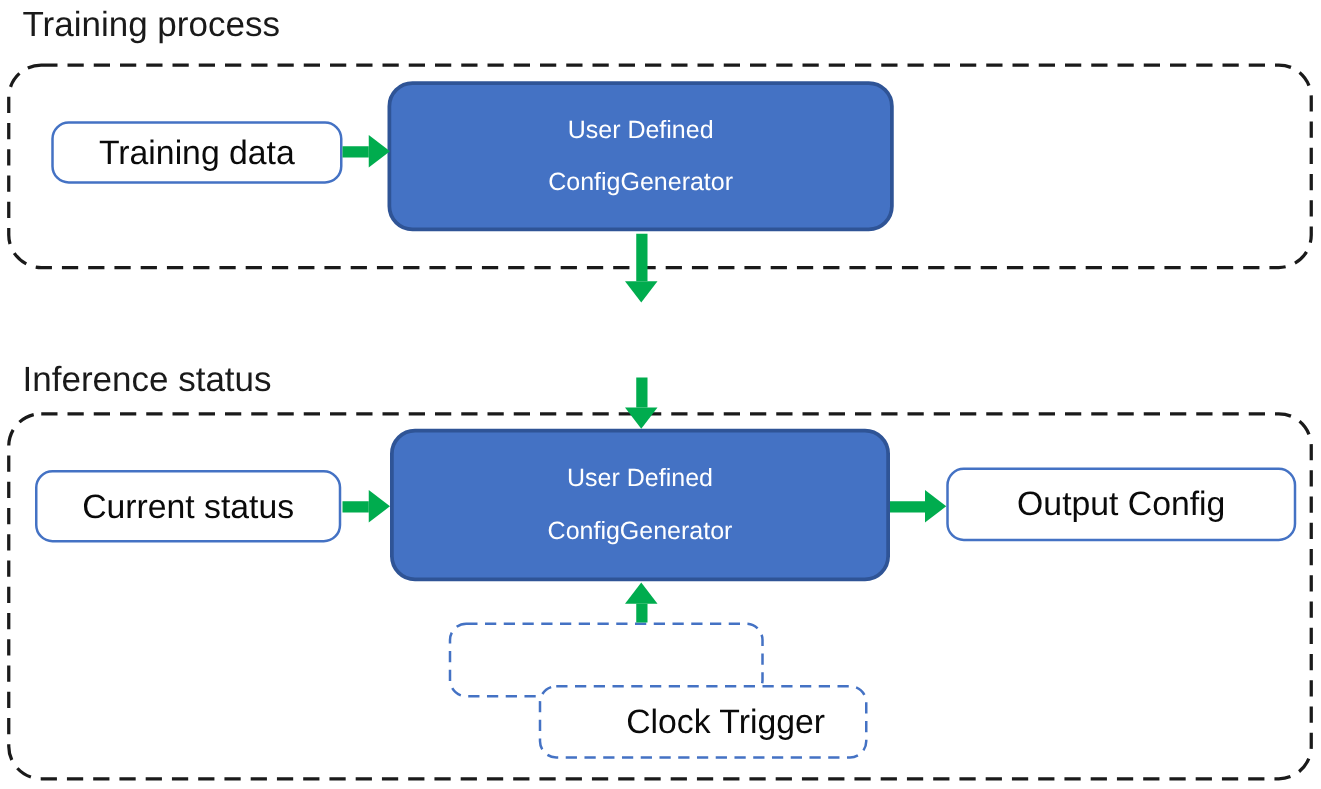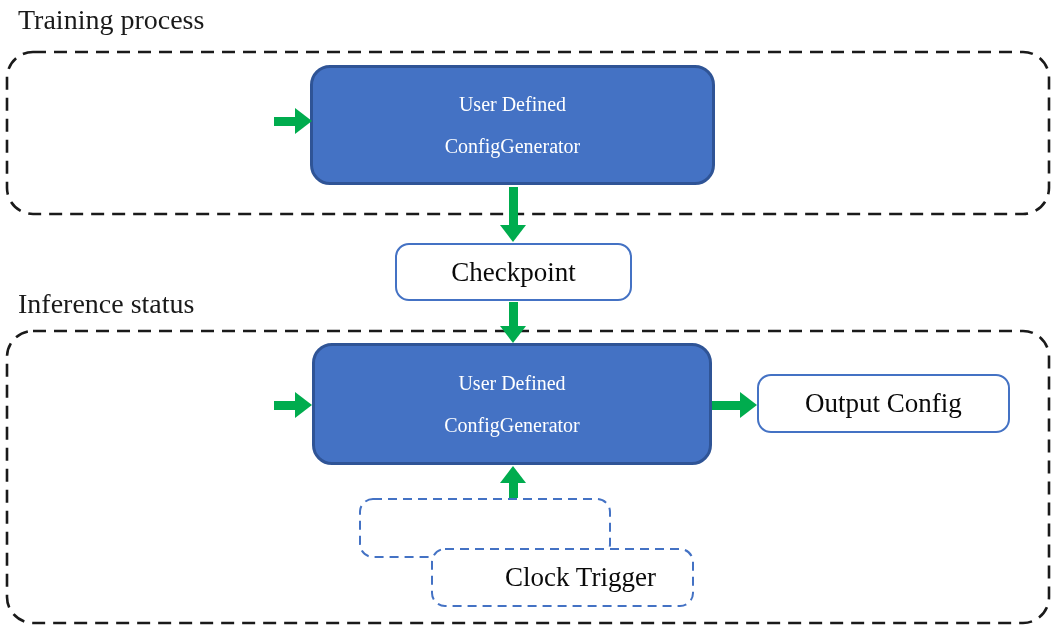--- a/index.html
+++ b/index.html
@@ -7,21 +7,21 @@
     --dark_blue:#2F5496;
     --green:#00AC4E;
     --ink:#1A1A1A;
   }
   *{box-sizing:border-box;margin:0;padding:0;}
   html,body{background:#ffffff;}
   .canvas{
     position:relative;
     width:1057px;height:631px;
     background:#ffffff;
-    font-family:Liberation Serif, serif;
+    font-family:Liberation Sans, sans-serif;
     overflow:hidden;
   }
   .layer{position:absolute;left:0;top:0;}
   .section-label{
     position:absolute;
     font-size:28px;
     color:var(--ink);
     white-space:nowrap;
   }
   .box{
@@ -86,35 +86,36 @@
   <svg class="layer" width="1057" height="631">
     <rect x="7" y="52" width="1042" height="162" rx="26" ry="26" fill="none" stroke="var(--ink)" stroke-width="2.6" stroke-dasharray="13 8"></rect>
     <rect x="7" y="331" width="1042" height="292" rx="26" ry="26" fill="none" stroke="var(--ink)" stroke-width="2.6" stroke-dasharray="13 8"></rect>
     <rect x="360" y="499" width="250" height="58" rx="13" ry="13" fill="#ffffff" stroke="var(--accent_blue)" stroke-width="2" stroke-dasharray="9 6"></rect>
     <rect x="432" y="549" width="261" height="57" rx="13" ry="13" fill="#ffffff" stroke="var(--accent_blue)" stroke-width="2" stroke-dasharray="9 6"></rect>
   </svg>
 
   <div class="section-label" style="left:18px;top:4px;">Training process</div>
   <div class="section-label" style="left:18px;top:288px;">Inference status</div>
 
+  <div class="box white-box" style="left:41px;top:97px;width:233px;height:50px;">Training data</div>
 
   <div class="box blue-box" style="left:310px;top:65px;width:405px;height:120px;">
     <div>User Defined</div>
     <div>ConfigGenerator</div>
   </div>
 
-  <div class="box white-box" style="left:395px;top:243px;width:237px;height:58px;">Checkpoint</div>
 
+  <div class="box white-box" style="left:28px;top:376px;width:245px;height:58px;">Current status</div>
 
   <div class="box blue-box" style="left:312px;top:343px;width:400px;height:122px;">
     <div>User Defined</div>
     <div>ConfigGenerator</div>
   </div>
 
-  <div class="box white-box" style="left:757px;top:374px;width:253px;height:59px;text-align:center;">Output Config</div>
+  <div class="box white-box" style="left:757px;top:374px;width:280px;height:59px;text-align:center;">Output Config</div>
 
   <div class="box trigger-label" style="left:450px;top:549px;width:261px;height:57px;">Clock Trigger</div>
 
   <div class="arrow arrow-right" style="left:274px;top:108px;width:38px;height:26px;">
     <i class="shaft"></i>
       <i class="head"></i>
   </div>
 
   <div class="arrow arrow-down" style="left:500px;top:187px;width:26px;height:55px;">
     <i class="shaft"></i>

